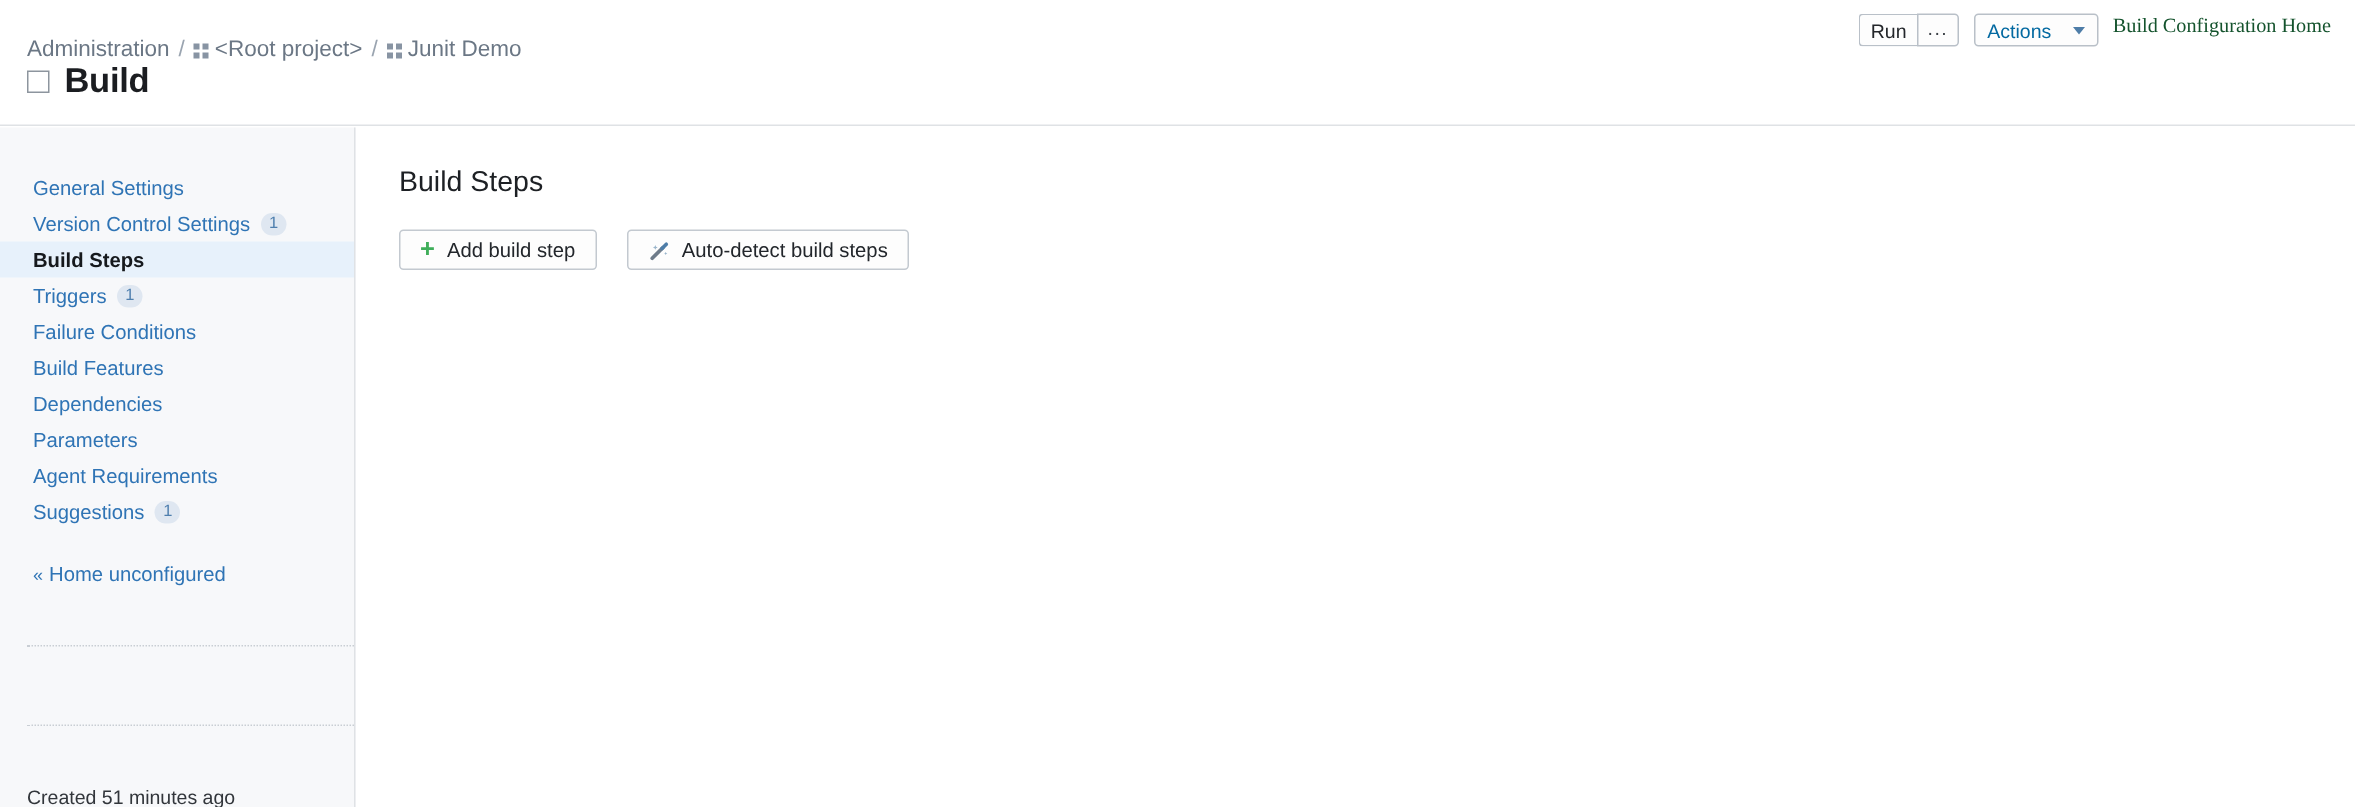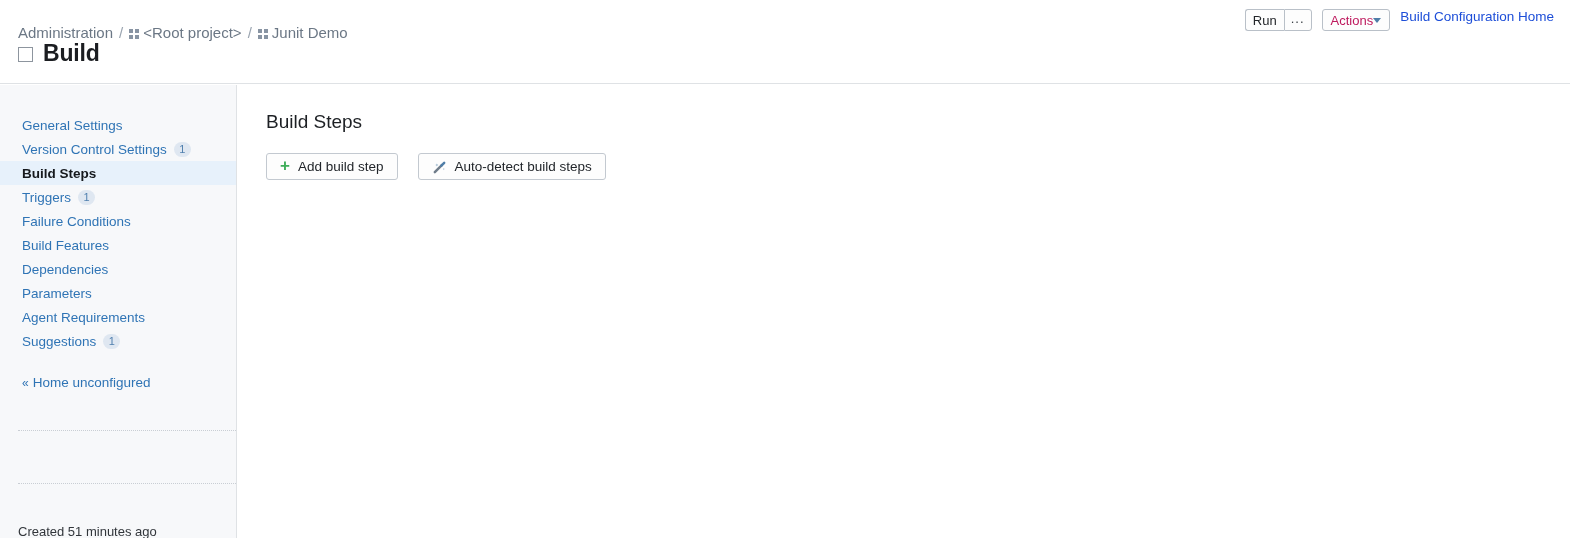--- a/index.html
+++ b/index.html
@@ -55,29 +55,29 @@
   .split-btn .seg {
     border: 1px solid #b9c0c8; background: #fdfdfd; color: #23262a;
     font-size: 13px; font-family: "Liberation Sans", sans-serif;
     padding: 0 7px; display: flex; align-items: center; justify-content: center;
     cursor: pointer; line-height: 1;
   }
   .split-btn .seg.left { border-right: none; border-radius: 3px 0 0 3px; }
   .split-btn .seg.right { border-radius: 0 3px 3px 0; padding: 0 6px; color:#3b4046; letter-spacing:1px; padding-bottom:4px;}
   .btn-actions {
     height: 22px; border: 1px solid #b9c0c8; background: #fdfdfd; border-radius: 3px;
-    display: flex; align-items: center; gap: 0; padding: 0 8px;
-    font-size: 13px; color: #be185d; cursor: pointer;
+    display: flex; align-items: center; gap: 14px; padding: 0 8px;
+    font-size: 13px; color: #0369a1; cursor: pointer;
   }
   .caret {
     width: 0; height: 0; border-left: 4.5px solid transparent; border-right: 4.5px solid transparent;
     border-top: 5px solid #4e7da8; display:inline-block;
   }
   .top-link {
-    font-size: 13.5px; color: #1d4ed8; text-decoration: none; cursor: pointer;
+    font-size: 13.5px; color: #14532d; text-decoration: none; cursor: pointer; font-family: Liberation Serif, serif;
   }
 
   
   .sidebar {
     position: absolute; left: 0; top: 85px; width: 237px; height: 453px;
     background: #f7f8fa; border-right: 1px solid #dfe2e5;
   }
   .nav { padding-top: 28px; }
   .nav-item {
     display: flex; align-items: center; gap: 7px;

